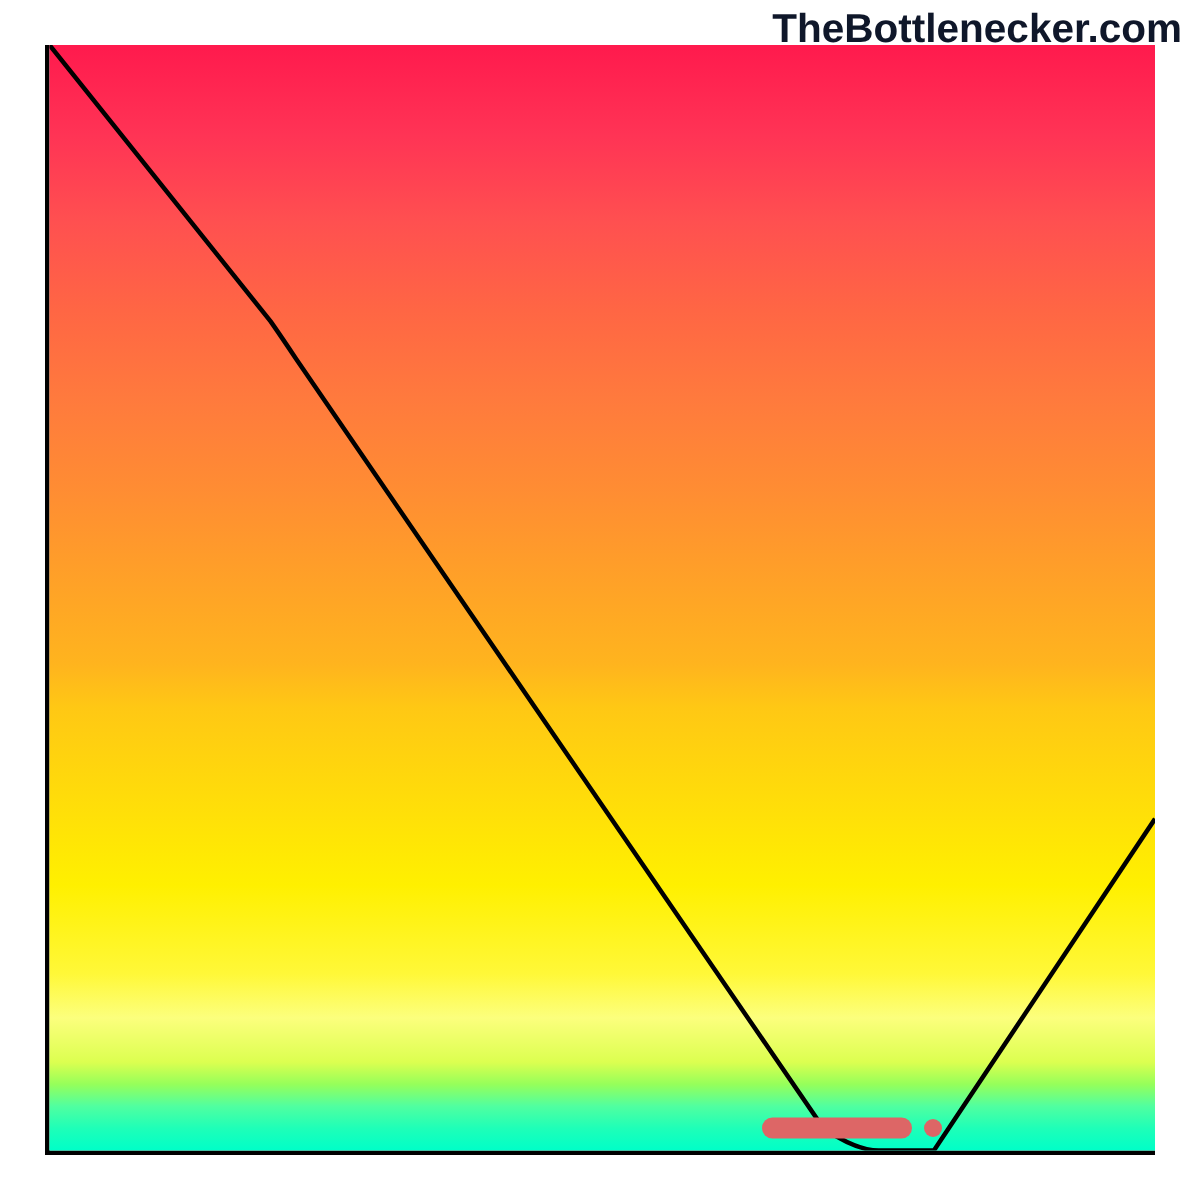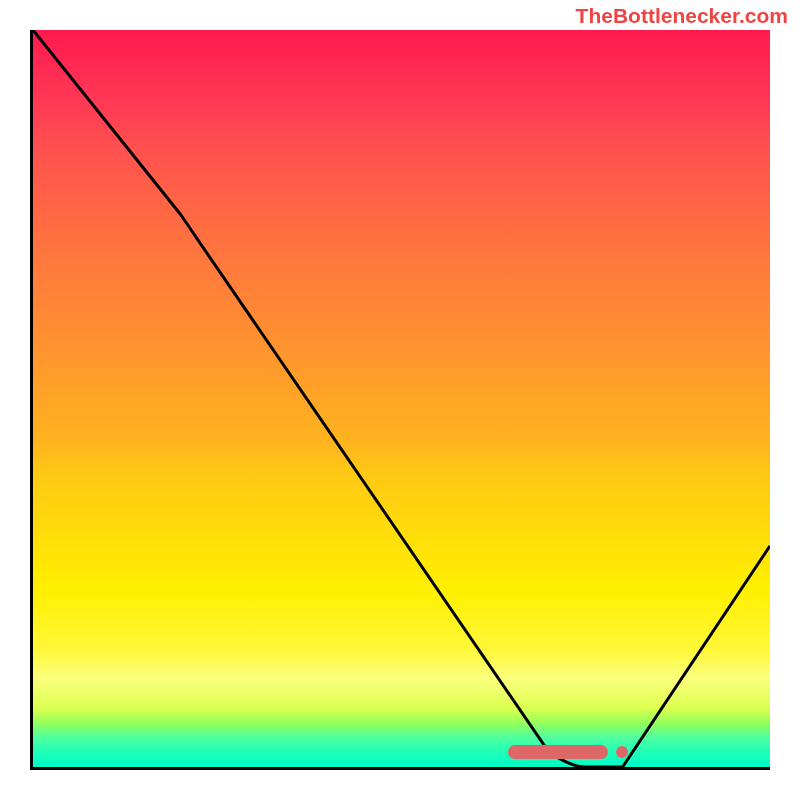--- a/index.html
+++ b/index.html
@@ -11,23 +11,23 @@
       width: 800px;
       height: 800px;
       background: #ffffff;
       font-family: Arial, sans-serif;
       position: relative;
     }
     .watermark {
       position: absolute;
       top: 4px;
       right: 12px;
-      font-size: 21px;
+      font-size: 27px;
       font-weight: bold;
-      color: #ef4444;
+      color: #0f172a;
       z-index: 10;
     }
     .chart-container {
       position: absolute;
       top: 30px;
       left: 30px;
       width: 740px;
       height: 740px;
       border-left: 3px solid #000;
       border-bottom: 3px solid #000;

